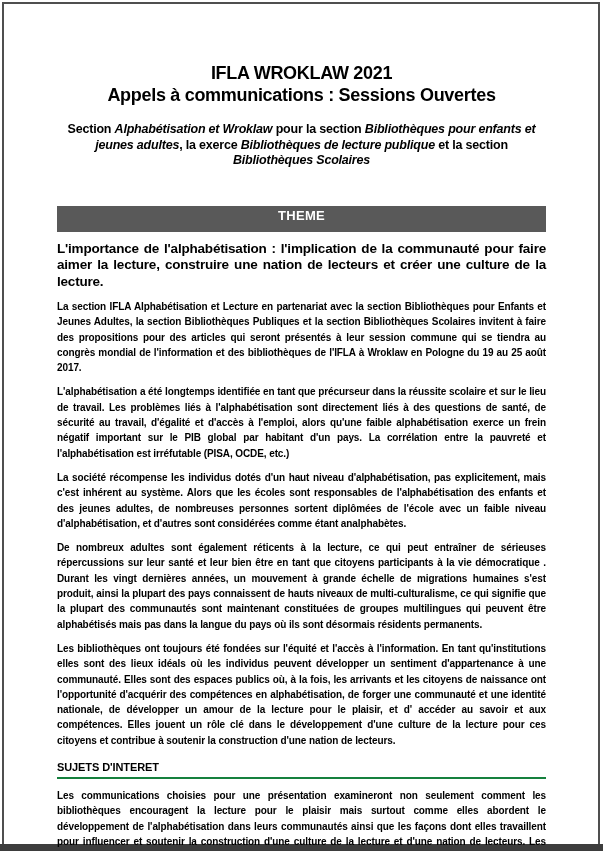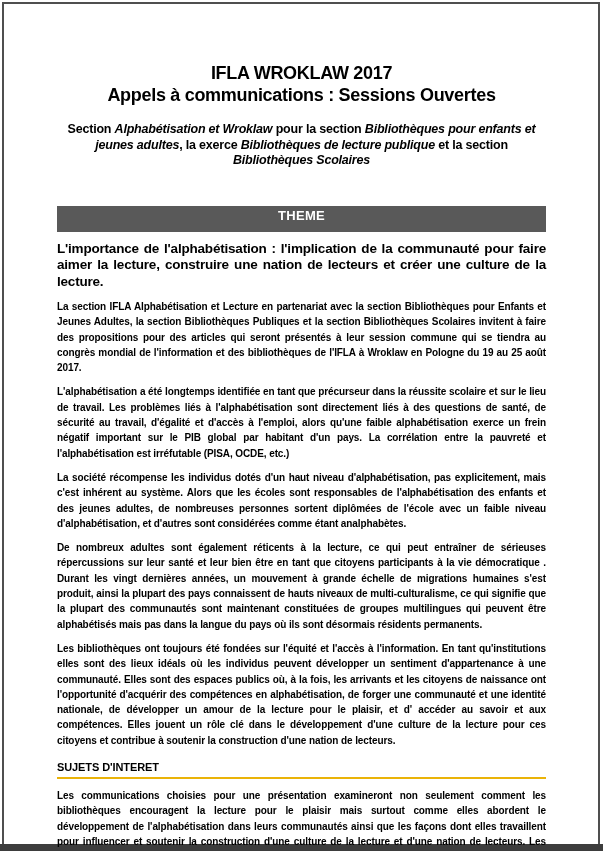--- a/index.html
+++ b/index.html
@@ -88,33 +88,33 @@
     text-align: justify;
     letter-spacing: -0.1px;
     font-weight: bold;
   }
   .subjects-heading {
     margin: 13px 0 0 0;
     font-size: 11px;
     font-weight: bold;
     letter-spacing: -0.1px;
     padding-bottom: 4px;
-    border-bottom: 2px solid #eab308;
+    border-bottom: 2px solid #15803d;
   }
 </style>
 </head>
 <body>
 
 <div class="page">
   <div class="frame"></div>
   <div class="bottom-bar"></div>
 
   <div class="content">
 
-    <div class="title first">IFLA WROKLAW 2017</div>
+    <div class="title first">IFLA WROKLAW 2021</div>
     <div class="title">Appels à communications : Sessions Ouvertes</div>
 
     <p class="section-line"><span>Section </span><span class="it">Alphabétisation et Wroklaw</span><span> pour la section </span><span class="it">Bibliothèques pour enfants et jeunes adultes</span><span>, la exerce </span><span class="it">Bibliothèques de lecture publique</span><span> et la  section </span><span class="it">Bibliothèques Scolaires</span></p>
 
     <div class="banner">THEME</div>
 
     <p class="theme-heading">L'importance de l'alphabétisation : l'implication de la  communauté pour faire aimer la lecture, construire une nation de lecteurs et créer une culture de la lecture.</p>
 
     <p class="body">La section IFLA Alphabétisation et Lecture  en partenariat avec la section Bibliothèques pour Enfants et Jeunes Adultes, la section Bibliothèques Publiques  et la section Bibliothèques Scolaires  invitent à faire des propositions pour des articles qui seront présentés à leur session commune qui se tiendra au congrès mondial de l'information et des bibliothèques de l'IFLA à Wroklaw en Pologne du 19 au 25 août 2017.</p>
     <p class="body">L'alphabétisation a été longtemps identifiée en tant que précurseur dans la réussite scolaire et sur le lieu de travail. Les problèmes liés à l'alphabétisation sont directement liés à des questions de santé, de sécurité au travail, d'égalité et d'accès à l'emploi, alors qu'une faible alphabétisation exerce un frein négatif important sur le PIB global par habitant d'un pays. La corrélation entre la pauvreté et l'alphabétisation est irréfutable (PISA, OCDE, etc.)</p>

